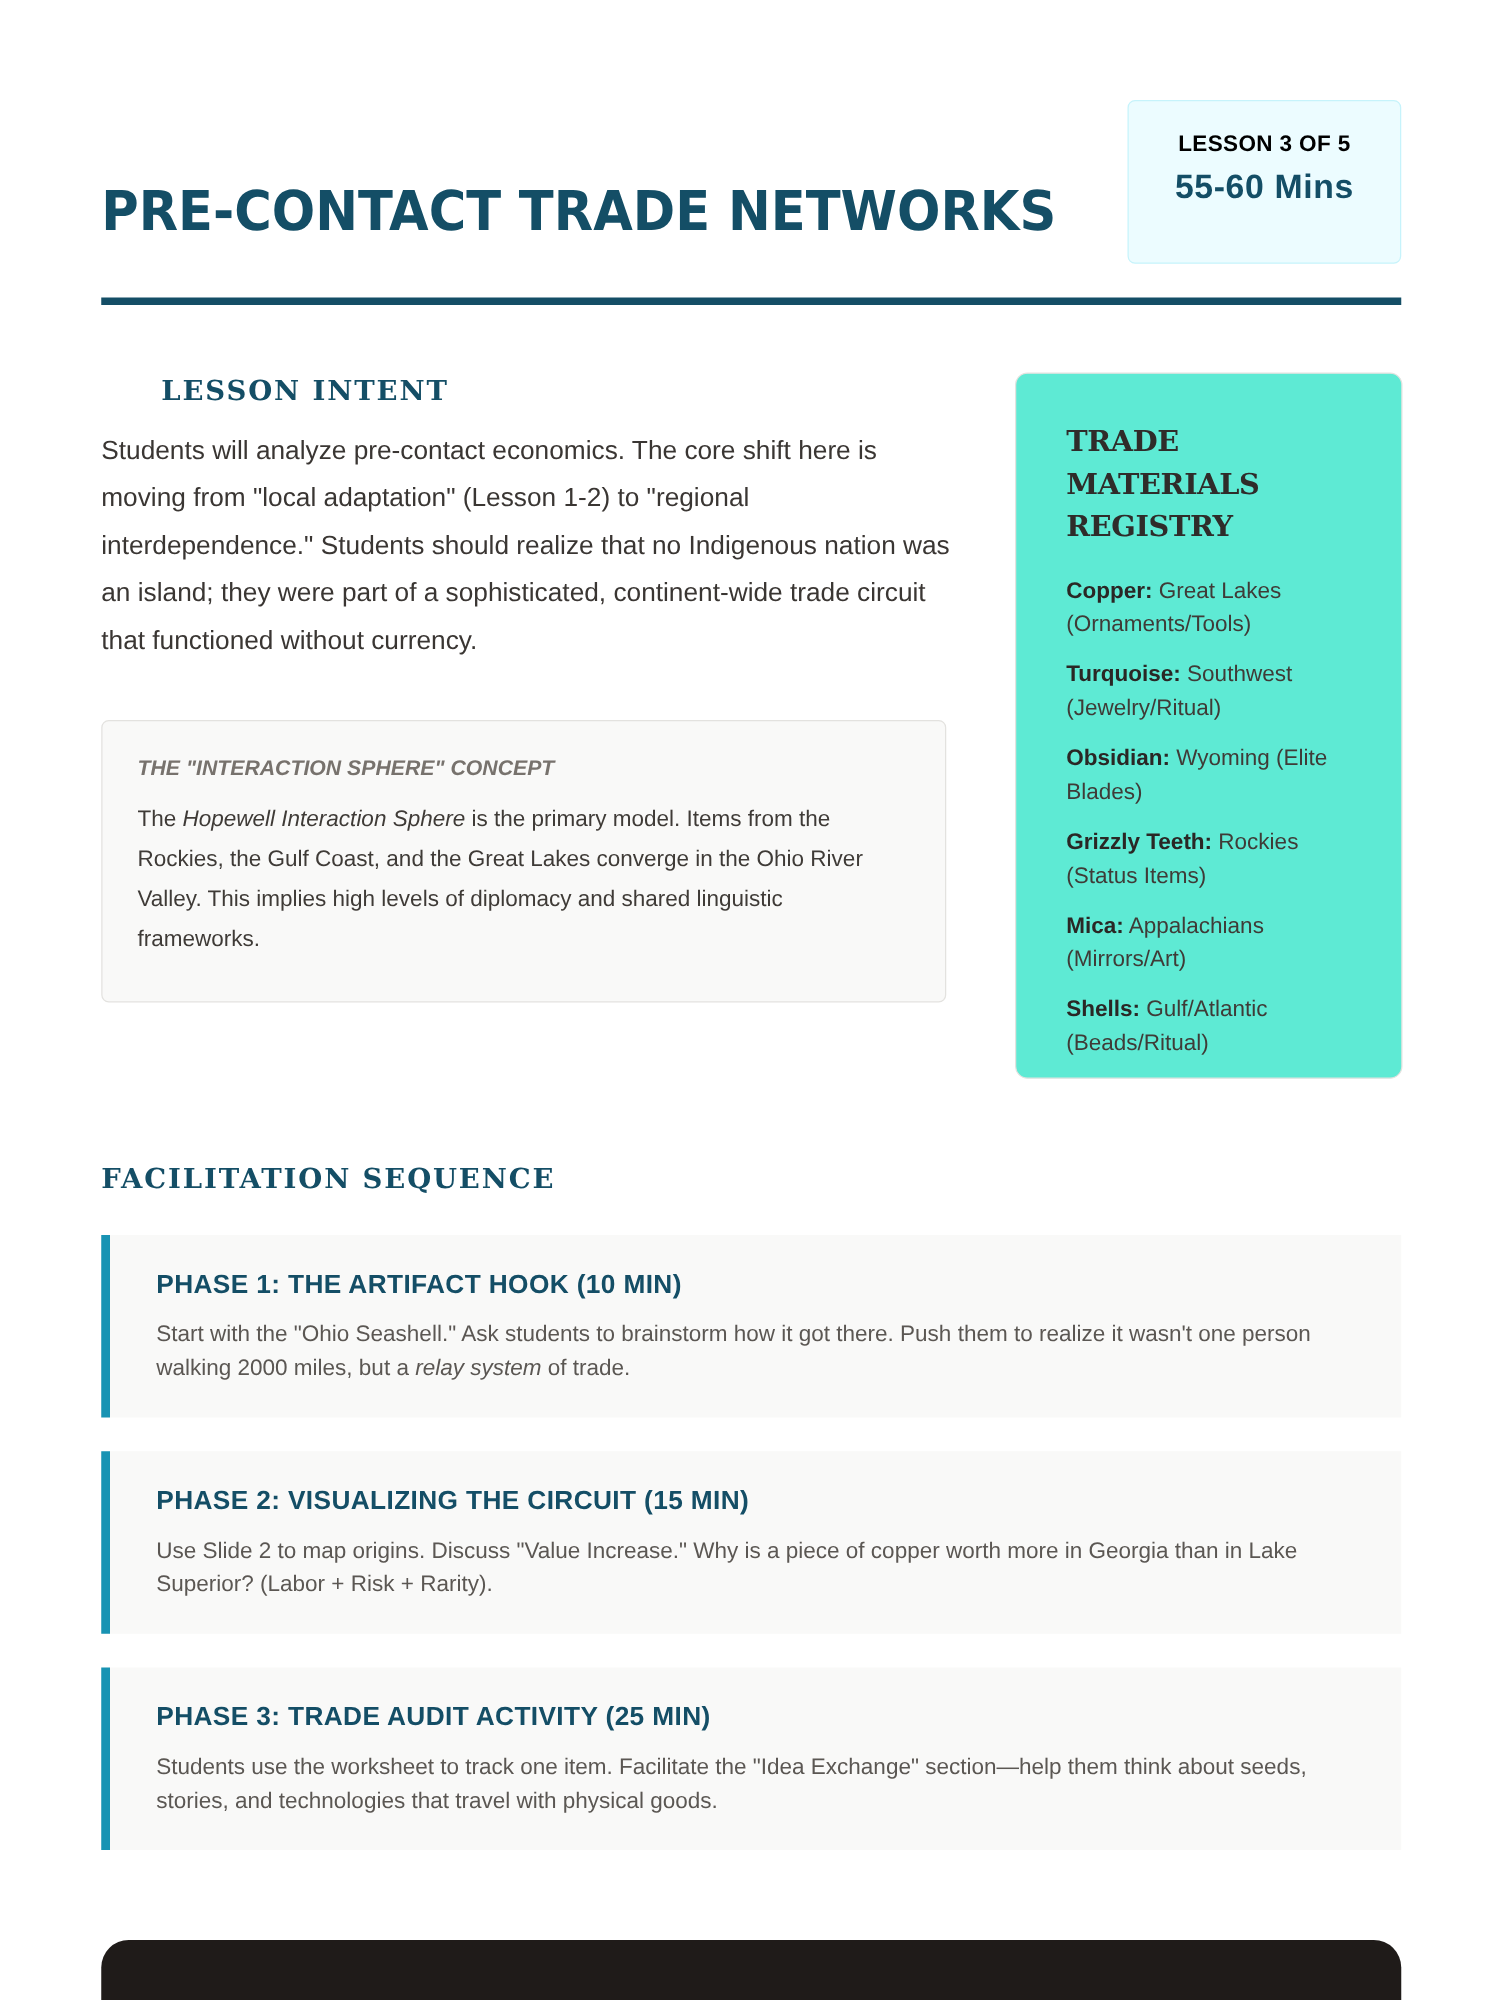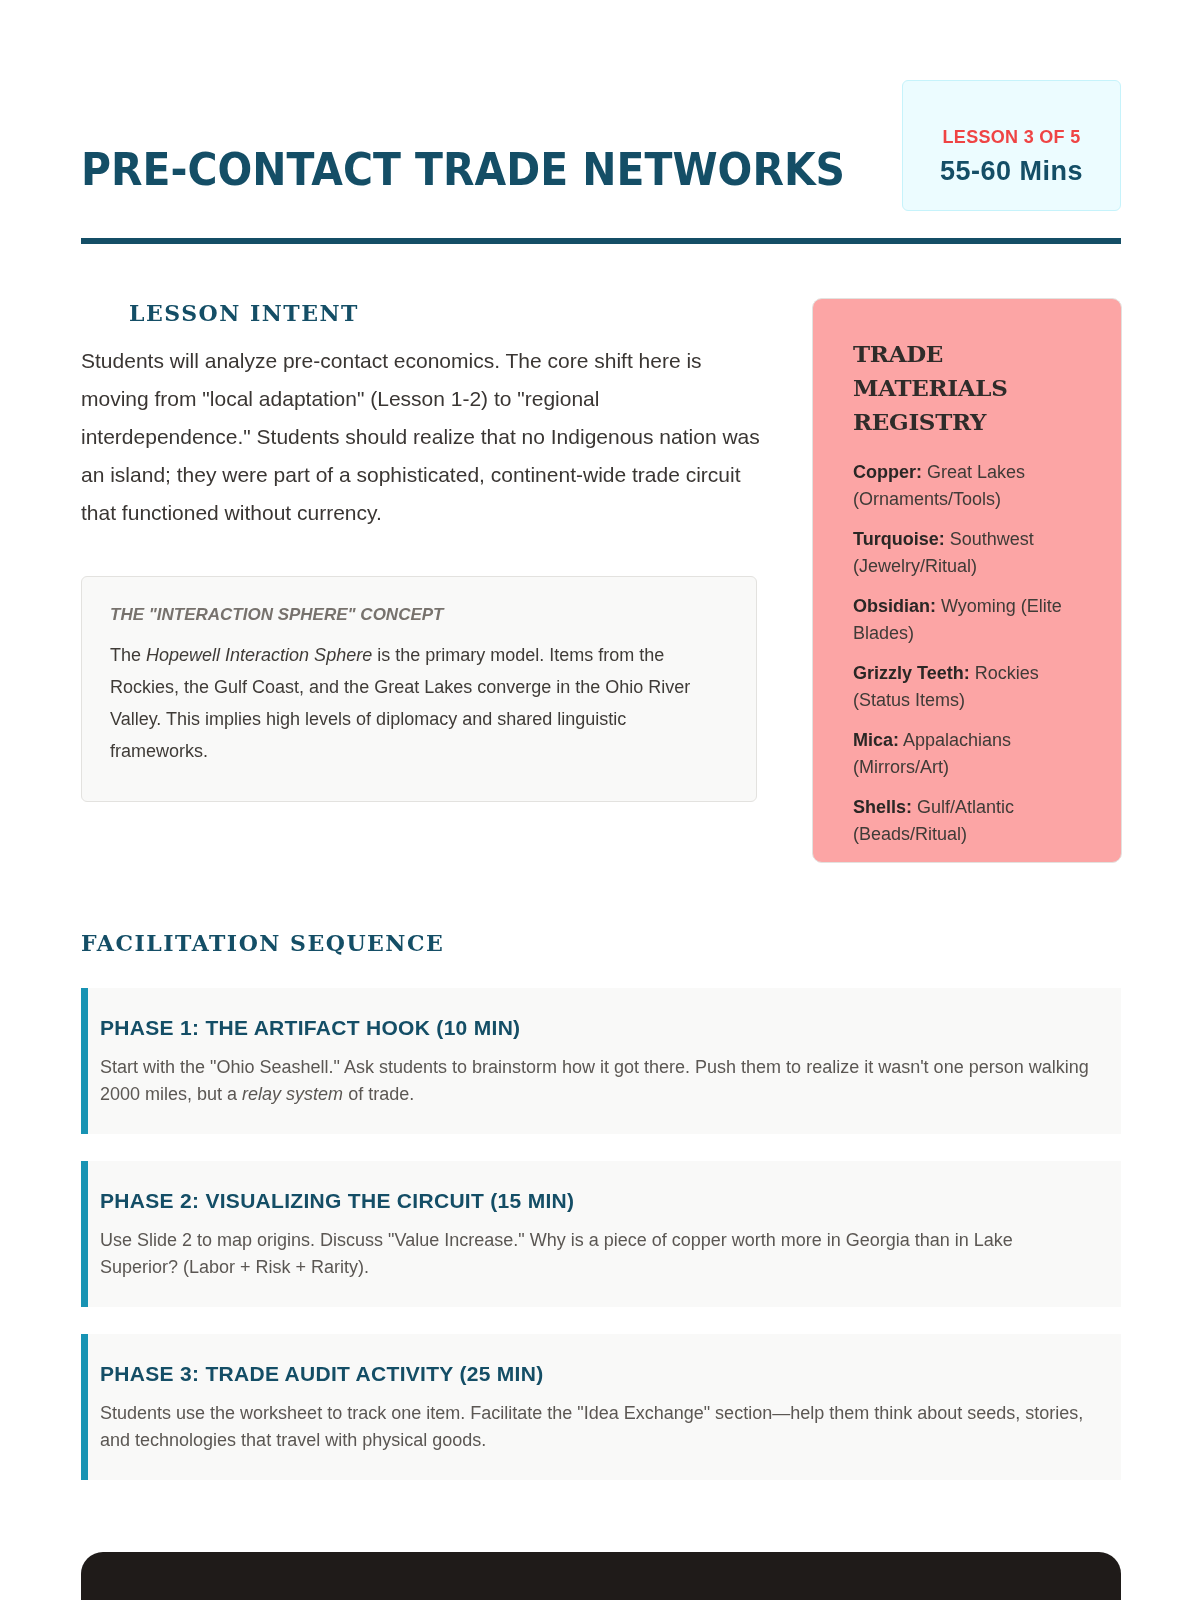--- a/index.html
+++ b/index.html
@@ -6,44 +6,44 @@
     html, body { width: 1200px; height: 1600px; overflow: hidden; background: #ffffff; }
     body { font-family: "Liberation Sans", "DejaVu Sans", sans-serif; color: #2f2c2a; position: relative; }
 
     .page { position: absolute; left: 81px; top: 0; width: 1040px; }
 
     
     .header { position: absolute; left: 0; top: 80px; width: 1040px; height: 165px; }
     .kicker { position: absolute; left: 0; top: 14px; font-family: "DejaVu Serif", serif; font-weight: bold; font-size: 36px; letter-spacing: -0.5px; color: #3c3835; white-space: nowrap; }
     .title { position: absolute; left: 0; top: 64px; font-family: "DejaVu Sans", sans-serif; font-weight: bold; font-size: 44px; letter-spacing: 0px; color: #144e66; white-space: nowrap; transform: scaleX(0.93); transform-origin: left center; }
     .badge { position: absolute; left: 821px; top: 0; width: 219px; height: 131px; background: #ecfcff; border: 1px solid #c6f3fb; border-radius: 6px; text-align: center; }
-    .badge-lesson { margin-top: 46px; font-size: 18px; font-weight: bold; color: #ef4444; letter-spacing: 0.3px; }
+    .badge-lesson { margin-top: 24px; font-size: 18px; font-weight: bold; color: #000000; letter-spacing: 0.3px; }
     .badge-duration { margin-top: 8px; font-size: 27px; font-weight: bold; color: #144e66; letter-spacing: 0.5px; }
     .rule { position: absolute; left: 0; top: 158px; width: 1040px; height: 6px; background: #144e66; }
 
     
     .section-title { font-family: "DejaVu Serif", serif; font-weight: bold; color: #144e66; letter-spacing: 1.5px; font-size: 22px; }
     .intent-title { position: absolute; left: 0; top: 300px; margin-left: 48px; }
     .intent-body { position: absolute; left: 0; top: 342px; width: 680px; font-size: 21px; line-height: 38px; color: #3a3633; }
 
     .concept { position: absolute; left: 0; top: 576px; width: 676px; height: 226px; background: #f9f9f8; border: 1px solid #e3e2df; border-radius: 6px; padding: 28px 28px; }
     .concept-title { font-size: 17px; font-weight: bold; font-style: italic; color: #77726d; letter-spacing: 0px; }
     .concept-body { margin-top: 14px; font-size: 18px; line-height: 32px; color: #3f3b37; }
     .concept-body em { font-style: italic; }
 
     
-    .registry { position: absolute; left: 731px; top: 298px; width: 310px; height: 565px; background: #fca5a5; border: 1px solid #e3e2df; border-radius: 10px; padding: 38px 30px 0 40px; }
+    .registry { position: absolute; left: 731px; top: 298px; width: 310px; height: 565px; background: #5eead4; border: 1px solid #e3e2df; border-radius: 10px; padding: 38px 30px 0 40px; }
     .registry-title { font-family: "DejaVu Serif", serif; font-weight: bold; font-size: 23px; line-height: 34px; color: #2f2c2a; letter-spacing: -0.3px; }
     .registry-list { margin-top: 20px; list-style: none; }
     .registry-item { font-size: 18px; line-height: 27px; color: #3f3b37; margin-bottom: 13px; }
     .registry-item b { color: #2a2725; }
 
     
     .seq-title { position: absolute; left: 0; top: 930px; }
-    .phase { position: absolute; left: 0; width: 1040px; height: 146px; background: #f9f9f8; border-left: 7px solid #1893b3; padding: 28px 30px 0 12px; }
+    .phase { position: absolute; left: 0; width: 1040px; height: 146px; background: #f9f9f8; border-left: 7px solid #1893b3; padding: 28px 30px 0 37px; }
     .phase-title { font-size: 21px; font-weight: bold; color: #144e66; letter-spacing: 0.3px; }
     .phase-body { margin-top: 14px; font-size: 18px; line-height: 27px; color: #5b5753; }
     .phase-body em { font-style: italic; }
 
     
     .footer-panel { position: absolute; left: 0; top: 1552px; width: 1040px; height: 80px; background: #1f1b19; border-radius: 22px 22px 0 0; }
   </style>
 </head>
 <body>
 

